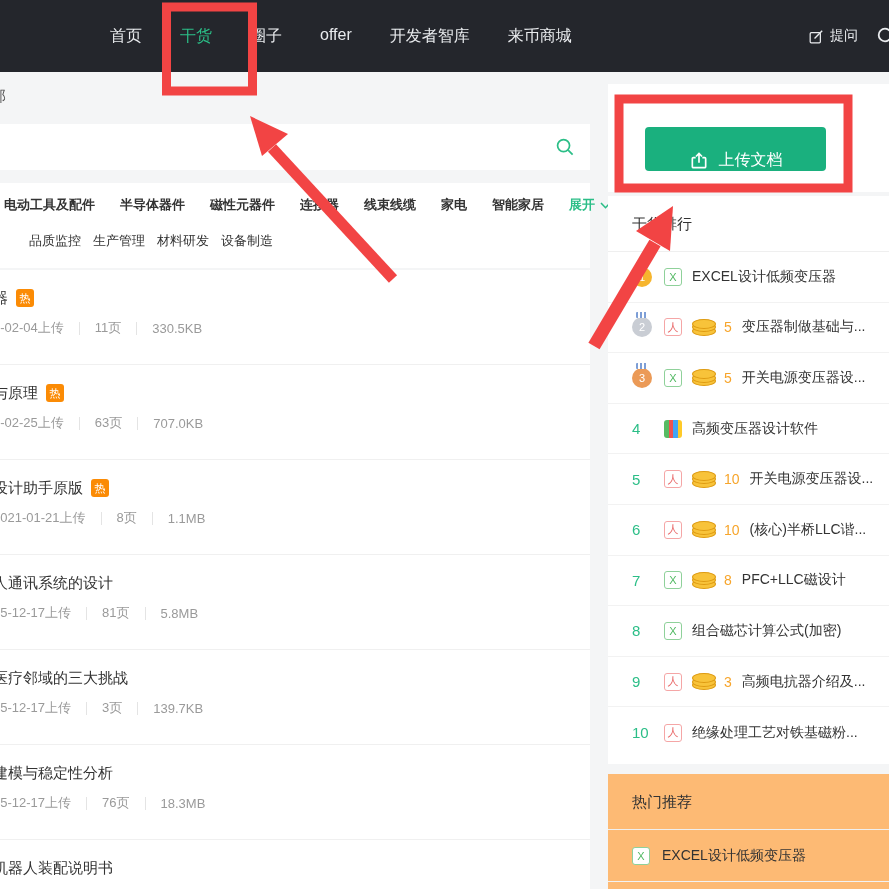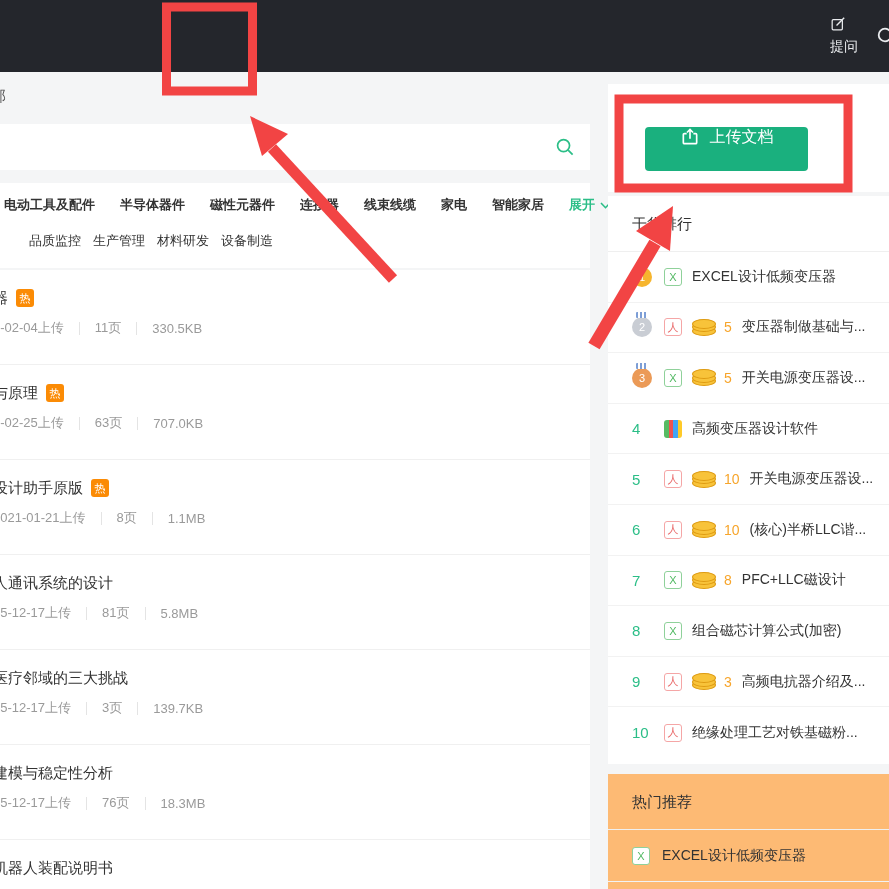--- a/index.html
+++ b/index.html
@@ -8,21 +8,21 @@
   *{margin:0;padding:0;box-sizing:border-box;font-family:"Liberation Sans","DejaVu Sans",sans-serif;}
   body{width:889px;height:889px;overflow:hidden;}
   .page{position:relative;width:889px;height:889px;overflow:hidden;background:#f4f5f6;}
 
   
   .navbar{position:absolute;left:0;top:0;width:889px;height:72px;background:var(--navbg);display:flex;align-items:center;z-index:5;}
   #nav-items{display:flex;gap:38px;margin-left:110px;}
   .nav-item{color:#e9ebee;font-size:16px;cursor:pointer;white-space:nowrap;}
   .nav-item.active{color:var(--green);}
   .nav-right{position:absolute;right:-8px;top:0;height:72px;display:flex;align-items:center;gap:18px;color:#e9ebee;font-size:14px;}
-  .nav-ask{display:flex;align-items:flex-start;gap:6px;cursor:pointer;flex-direction:column;}
+  .nav-ask{display:flex;align-items:flex-end;gap:6px;cursor:pointer;}
 
   
   .crumb{position:absolute;left:-9px;top:87px;font-size:15px;color:#4a4a4a;}
 
   
   .search-card{position:absolute;left:0;top:124px;width:590px;height:46px;background:#fff;}
   .search-card svg{position:absolute;right:15px;top:13px;}
 
   
   .filter-card{position:absolute;left:0;top:183px;width:590px;height:85px;background:#fff;font-size:13px;color:#333;}
@@ -37,21 +37,21 @@
   .doc-list{position:absolute;left:0;top:270px;width:590px;height:619px;background:#fff;overflow:hidden;}
   .doc-item{height:95px;border-bottom:1px solid #f0f0f0;padding-top:18px;}
   .doc-title{margin-left:-7px;display:flex;align-items:center;gap:8px;height:20px;font-size:15px;color:#333;}
   .doc-title-text{cursor:pointer;white-space:nowrap;}
   .hot-badge{width:18px;height:18px;background:var(--hot);border-radius:3px;color:#fff;font-size:11px;display:flex;align-items:center;justify-content:center;flex:none;}
   .doc-meta{margin-left:-7px;margin-top:11px;display:flex;align-items:center;gap:15px;font-size:13px;color:#9a9a9a;}
   .meta-sep{width:1px;height:13px;background:#e4e4e4;}
 
   
   .upload-card{position:absolute;left:608px;top:84px;width:281px;height:108px;background:#fff;}
-  .upload-btn{position:absolute;left:37px;top:43px;width:163px;height:44px;background:var(--accent);border:none;border-radius:4px;color:#fff;font-size:16px;display:flex;align-items:flex-start;justify-content:center;gap:10px;cursor:pointer;}
+  .upload-btn{position:absolute;left:37px;top:43px;width:181px;height:44px;background:var(--accent);border:none;border-radius:4px;color:#fff;font-size:16px;display:flex;align-items:flex-end;justify-content:center;gap:10px;cursor:pointer;}
 
   .rank-card{position:absolute;left:608px;top:196px;width:281px;height:568px;background:#fff;}
   .card-header{height:56px;line-height:56px;padding-left:24px;font-size:15px;color:#333;border-bottom:1px solid #efefef;}
   .rank-row{height:50.6px;display:flex;align-items:center;gap:10px;padding-left:24px;border-bottom:1px solid #f2f2f2;}
   .rank-row:last-child{border-bottom:none;}
   .rank-num{width:22px;font-size:15px;color:var(--green);flex:none;}
   .medal{width:20px;height:20px;margin-right:2px;border-radius:50%;color:#fff;font-size:11px;display:flex;align-items:center;justify-content:center;position:relative;flex:none;}
   .medal::before{content:"";position:absolute;top:-5px;left:4px;width:11px;height:6px;border-radius:1px;
     background:repeating-linear-gradient(90deg,#7d9ed6 0 2px,#fff 2px 4px);}
   .medal-gold{background:#f6b52e;}
@@ -81,20 +81,28 @@
   .annotations rect{fill:none;stroke:var(--red);}
   .annotations line{stroke:var(--red);}
   .annotations polygon{fill:var(--red);}
 </style>
 </head>
 <body>
 
 <div class="page">
 
   <header class="navbar">
+    <nav id="nav-items">
+        <span class="nav-item">首页</span>
+        <span class="nav-item active">干货</span>
+        <span class="nav-item">圈子</span>
+        <span class="nav-item">offer</span>
+        <span class="nav-item">开发者智库</span>
+        <span class="nav-item">来币商城</span>
+      </nav>
     <div class="nav-right">
       <span class="nav-ask">
         <svg width="16" height="16" viewBox="0 0 22 22">
           <rect x="3" y="5" width="14" height="14" rx="1.5" fill="none" stroke="#e9ebee" stroke-width="1.7"></rect>
           <path d="M9 13 L19.5 2.5" fill="none" stroke="#e9ebee" stroke-width="1.9"></path>
         </svg>
         <span>提问</span>
       </span>
       <svg width="21" height="21" viewBox="0 0 21 21">
         <circle cx="9" cy="9" r="6.3" fill="none" stroke="#e9ebee" stroke-width="1.8"></circle>

